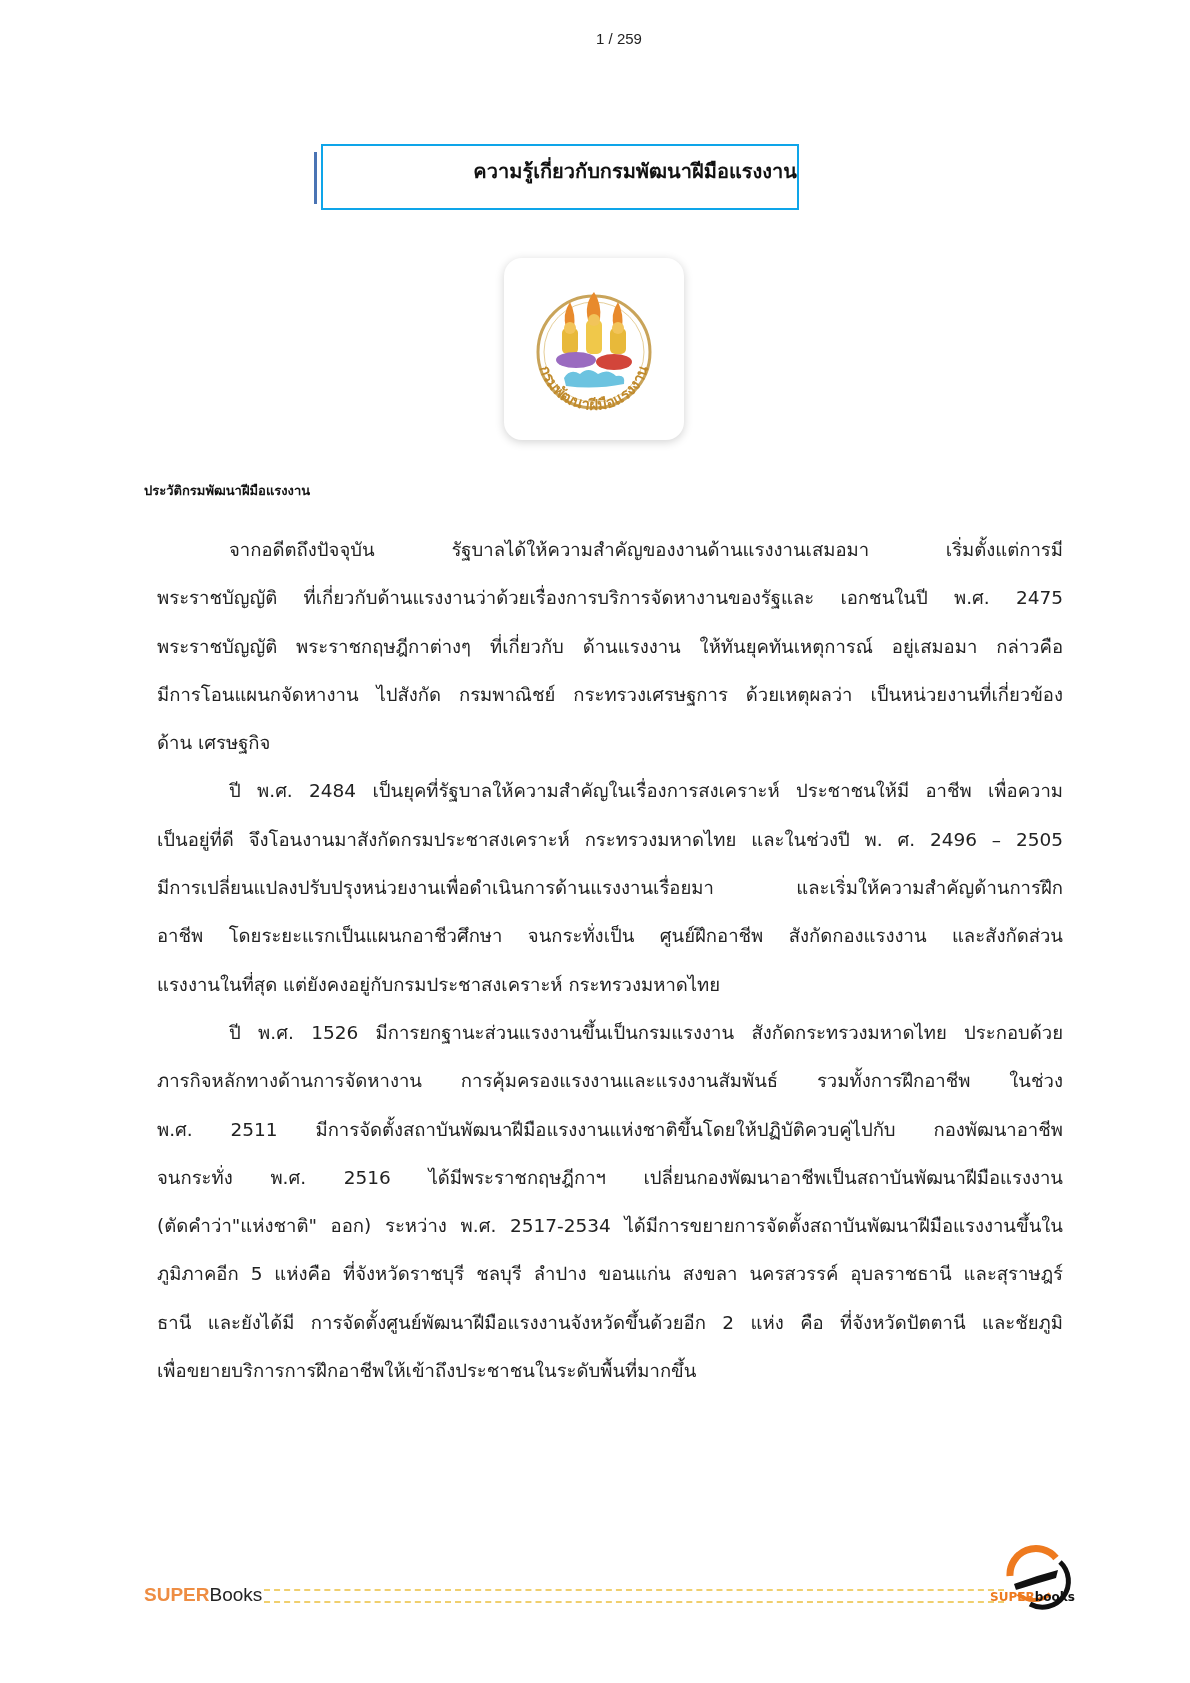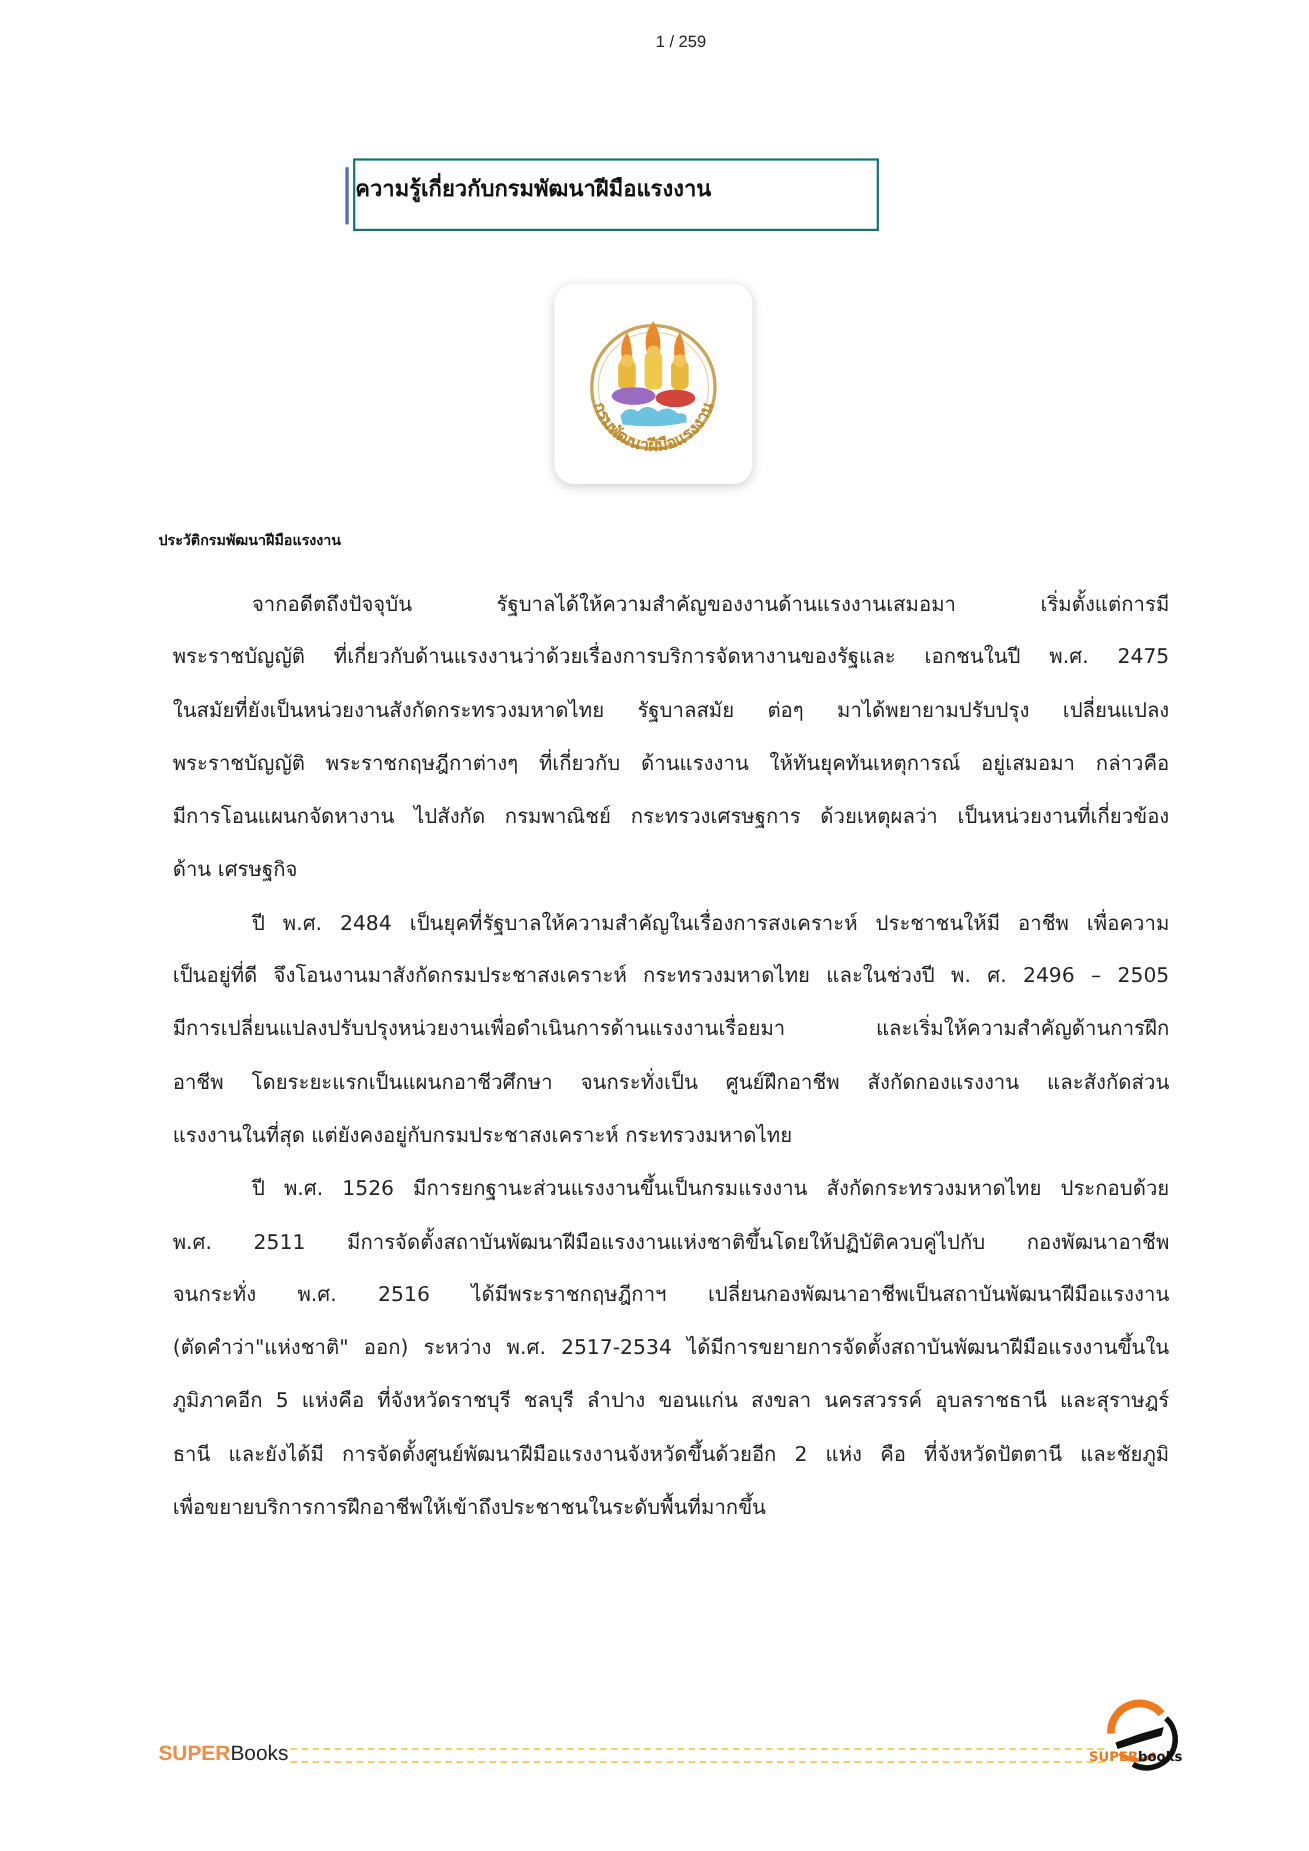--- a/index.html
+++ b/index.html
@@ -1,22 +1,22 @@
 <!DOCTYPE html>
 <html><head>
 <meta charset="utf-8">
 <style>
   html, body { margin:0; padding:0; background:#ffffff; }
   body { width:1190px; height:1683px; position:relative; overflow:hidden;
          font-family:"DejaVu Sans", "Liberation Sans", sans-serif; color:#1a1a1a; }
   .page-num { position:absolute; top:30px; left:0; width:1190px; text-align:center;
               font-family:"Liberation Sans", sans-serif; font-size:15px; color:#222;padding-left:24px; }
   .title-box { position:absolute; left:321px; top:144px; width:478px; height:66px;
-               border:2px solid #0f766e; box-sizing:border-box;
-               display:flex; align-items:center; justify-content:flex-start; }
+               border:2px solid #0ea5e9; box-sizing:border-box;
+               display:flex; align-items:center; justify-content:flex-end; }
   .title-accent { position:absolute; left:314px; top:152px; width:3px; height:52px; background:#4a74b4; }
   .title-text { font-size:20px; font-weight:bold; color:#111; margin-top:-12px; }
   .logo-card { position:absolute; left:504px; top:258px; width:180px; height:182px;
                background:#fff; border-radius:18px;
                box-shadow:0 2px 10px rgba(0,0,0,0.18); }
   .logo-card svg { position:absolute; left:0; top:0; }
   .heading { position:absolute; left:144px; top:480px; font-size:13px; font-weight:bold; color:#111; }
   .body-text { position:absolute; left:144px; top:526px; width:906px;
                font-size:18.5px; line-height:48.3px; color:#222;margin-left:13px; }
   .para { margin:0; text-align:justify; text-align-last:left; }
@@ -72,34 +72,34 @@
     </text>
   </svg>
 </div>
 
 <div class="heading">ประวัติกรมพัฒนาฝีมือแรงงาน</div>
 
 <div class="body-text">
   <div class="para">
     <span class="line"><span class="indent"></span><span>จากอดีตถึงปัจจุบัน รัฐบาลได้ให้ความสำคัญของงานด้านแรงงานเสมอมา เริ่มตั้งแต่การมี</span></span>
     <span class="line">พระราชบัญญัติ ที่เกี่ยวกับด้านแรงงานว่าด้วยเรื่องการบริการจัดหางานของรัฐและ เอกชนในปี พ.ศ. 2475</span>
-    <span class="line">ในสมัยที่ยังเป็นหน่วยงานสังกัดกระทรวงมหาดไทย รัฐบาลสมัย ต่อๆ มาได้พยายามปรับปรุง เปลี่ยนแปลง</span>
     <span class="line">พระราชบัญญัติ พระราชกฤษฎีกาต่างๆ ที่เกี่ยวกับ ด้านแรงงาน ให้ทันยุคทันเหตุการณ์ อยู่เสมอมา กล่าวคือ</span>
     <span class="line">มีการโอนแผนกจัดหางาน ไปสังกัด กรมพาณิชย์ กระทรวงเศรษฐการ ด้วยเหตุผลว่า เป็นหน่วยงานที่เกี่ยวข้อง</span>
     <span class="line last">ด้าน เศรษฐกิจ</span>
   </div>
   <div class="para">
     <span class="line"><span class="indent"></span><span>ปี พ.ศ. 2484 เป็นยุคที่รัฐบาลให้ความสำคัญในเรื่องการสงเคราะห์ ประชาชนให้มี อาชีพ เพื่อความ</span></span>
     <span class="line">เป็นอยู่ที่ดี จึงโอนงานมาสังกัดกรมประชาสงเคราะห์ กระทรวงมหาดไทย และในช่วงปี พ. ศ. 2496 – 2505</span>
     <span class="line">มีการเปลี่ยนแปลงปรับปรุงหน่วยงานเพื่อดำเนินการด้านแรงงานเรื่อยมา และเริ่มให้ความสำคัญด้านการฝึก</span>
     <span class="line">อาชีพ โดยระยะแรกเป็นแผนกอาชีวศึกษา จนกระทั่งเป็น ศูนย์ฝึกอาชีพ สังกัดกองแรงงาน และสังกัดส่วน</span>
     <span class="line last">แรงงานในที่สุด แต่ยังคงอยู่กับกรมประชาสงเคราะห์ กระทรวงมหาดไทย</span>
   </div>
   <div class="para">
     <span class="line"><span class="indent"></span><span>ปี พ.ศ. 1526 มีการยกฐานะส่วนแรงงานขึ้นเป็นกรมแรงงาน สังกัดกระทรวงมหาดไทย ประกอบด้วย</span></span>
+    <span class="line">ภารกิจหลักทางด้านการจัดหางาน การคุ้มครองแรงงานและแรงงานสัมพันธ์ รวมทั้งการฝึกอาชีพ ในช่วง</span>
     <span class="line">พ.ศ. 2511 มีการจัดตั้งสถาบันพัฒนาฝีมือแรงงานแห่งชาติขึ้นโดยให้ปฏิบัติควบคู่ไปกับ กองพัฒนาอาชีพ</span>
     <span class="line">จนกระทั่ง พ.ศ. 2516 ได้มีพระราชกฤษฎีกาฯ เปลี่ยนกองพัฒนาอาชีพเป็นสถาบันพัฒนาฝีมือแรงงาน</span>
     <span class="line">(ตัดคำว่า"แห่งชาติ" ออก) ระหว่าง พ.ศ. 2517-2534 ได้มีการขยายการจัดตั้งสถาบันพัฒนาฝีมือแรงงานขึ้นใน</span>
     <span class="line">ภูมิภาคอีก 5 แห่งคือ ที่จังหวัดราชบุรี ชลบุรี ลำปาง ขอนแก่น สงขลา นครสวรรค์ อุบลราชธานี และสุราษฎร์</span>
     <span class="line">ธานี และยังได้มี การจัดตั้งศูนย์พัฒนาฝีมือแรงงานจังหวัดขึ้นด้วยอีก 2 แห่ง คือ ที่จังหวัดปัตตานี และชัยภูมิ</span>
     <span class="line last">เพื่อขยายบริการการฝึกอาชีพให้เข้าถึงประชาชนในระดับพื้นที่มากขึ้น</span>
   </div>
 </div>
 
 <div class="footer">

